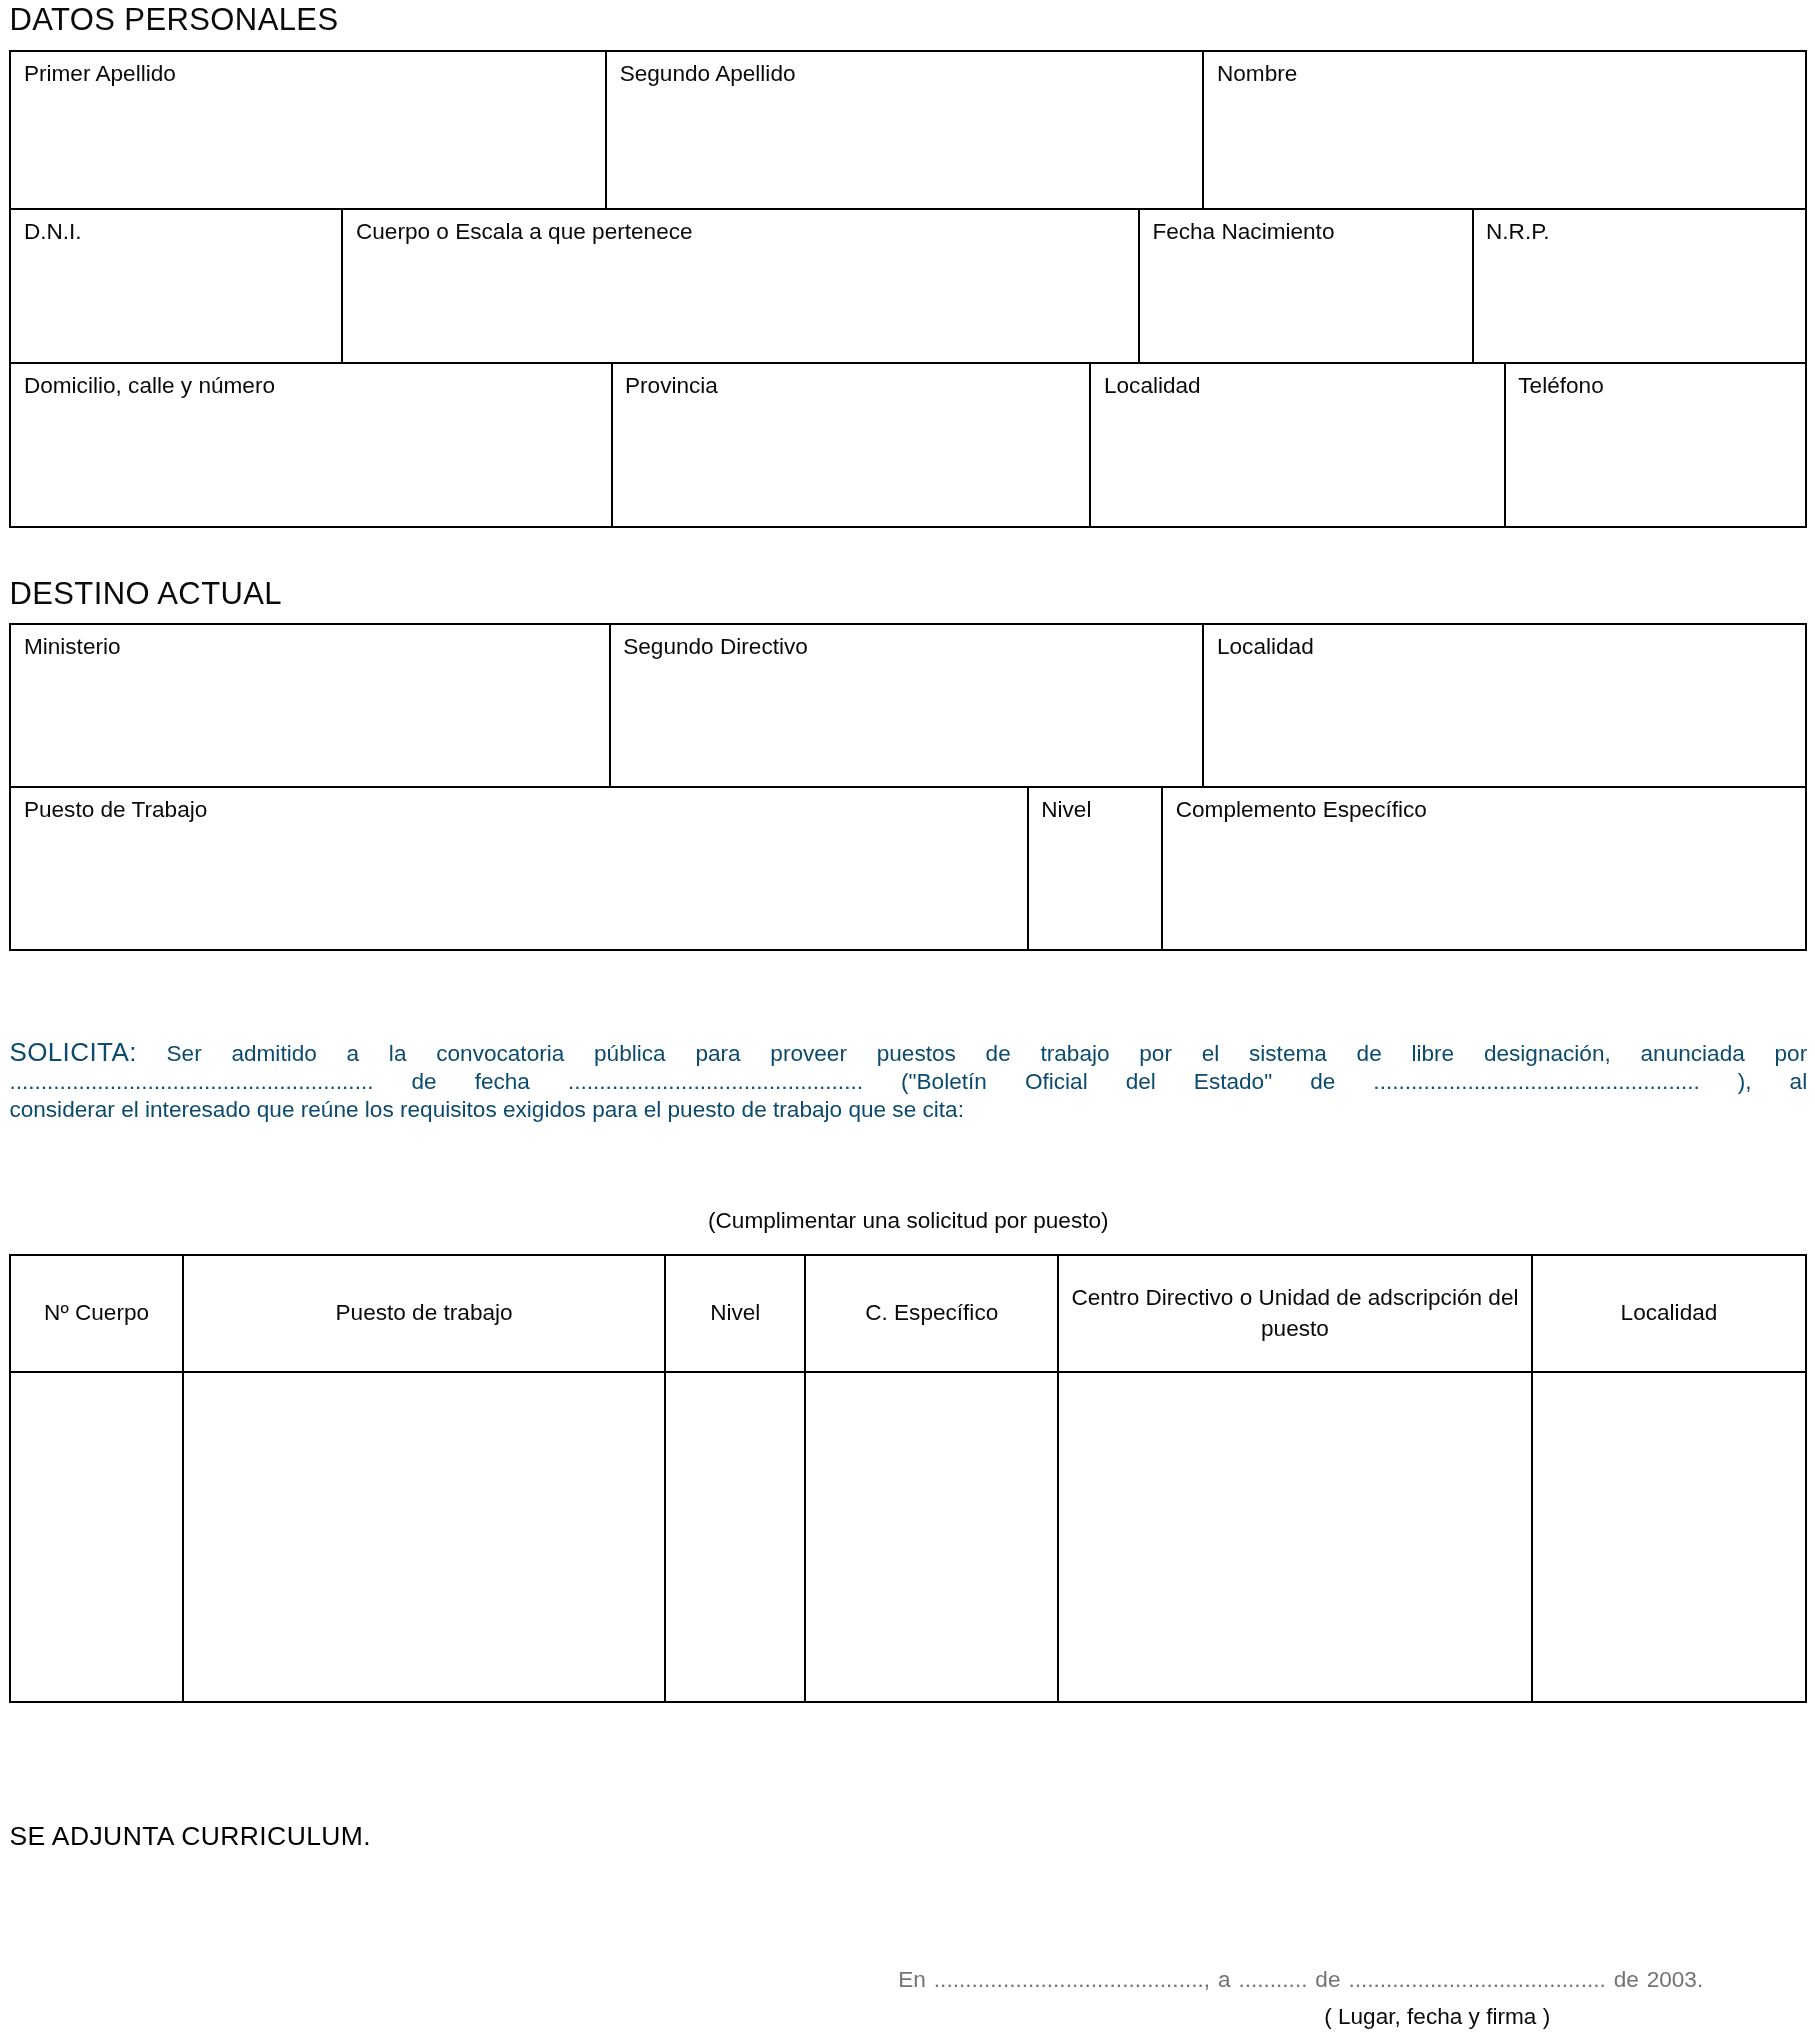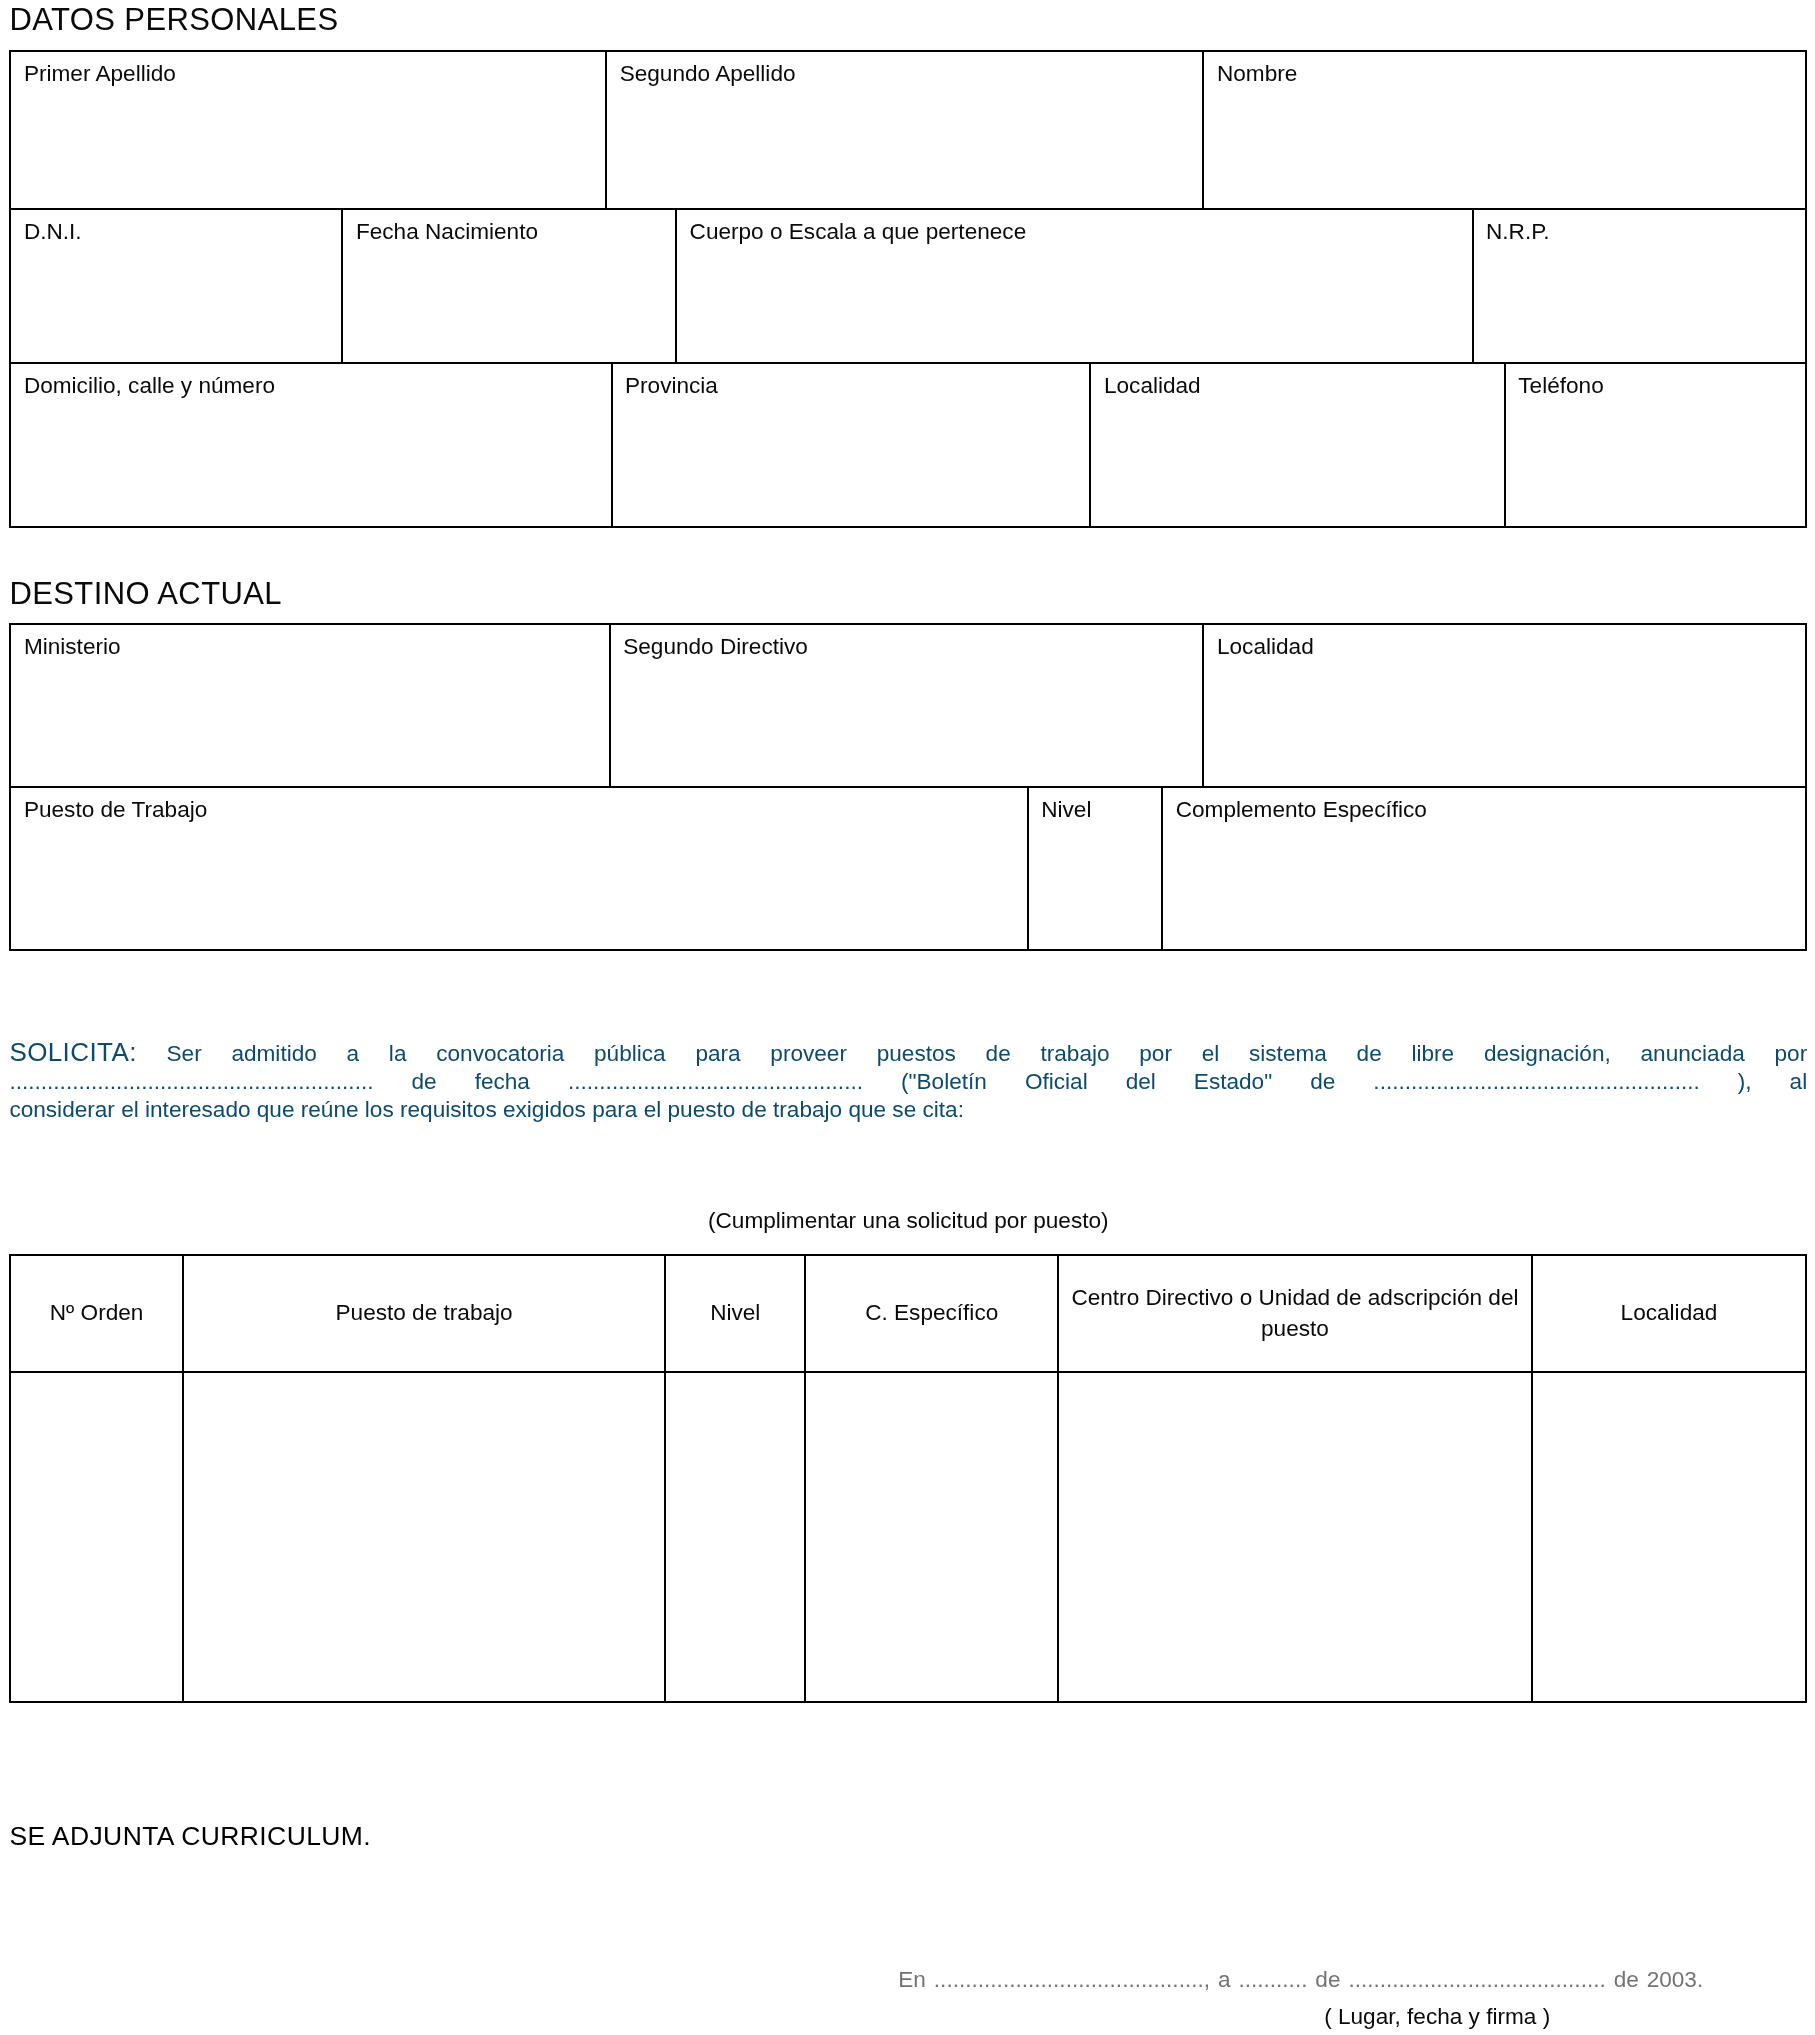--- a/index.html
+++ b/index.html
@@ -74,25 +74,25 @@
         <span>Segundo Apellido</span>
       </div>
       <div class="fcell" style="flex:1;">
         <span>Nombre</span>
       </div>
     </div>
     <div class="frow" style="height:154px;">
       <div class="fcell" style="width:18.4%;">
         <span>D.N.I.</span>
       </div>
+      <div class="fcell" style="width:44.4%;">
+        <span>Cuerpo o Escala a que pertenece</span>
+      </div>
       <div class="fcell" style="width:18.6%;">
         <span>Fecha Nacimiento</span>
-      </div>
-      <div class="fcell" style="width:44.4%;">
-        <span>Cuerpo o Escala a que pertenece</span>
       </div>
       <div class="fcell" style="flex:1;">
         <span>N.R.P.</span>
       </div>
     </div>
     <div class="frow" style="height:164px;">
       <div class="fcell" style="width:33.4%;">
         <span>Domicilio, calle y número</span>
       </div>
       <div class="fcell" style="width:26.7%;">
@@ -150,21 +150,21 @@
     <div class="solicita-line plain">
       <span>considerar el interesado que reúne los requisitos exigidos para el puesto de trabajo que se cita:</span>
     </div>
   </div>
 
   <div class="table-note">(Cumplimentar una solicitud por puesto)</div>
 
   <div class="ftable puestos-table">
     <div class="frow">
       <div class="fcell puestos-header-cell" style="width:9.5%;">
-        <span>Nº Orden</span>
+        <span>Nº Cuerpo</span>
       </div>
       <div class="fcell puestos-header-cell" style="width:26.9%;">
         <span>Puesto de trabajo</span>
       </div>
       <div class="fcell puestos-header-cell" style="width:7.8%;">
         <span>Nivel</span>
       </div>
       <div class="fcell puestos-header-cell" style="width:14.1%;">
         <span>C. Específico</span>
       </div>

